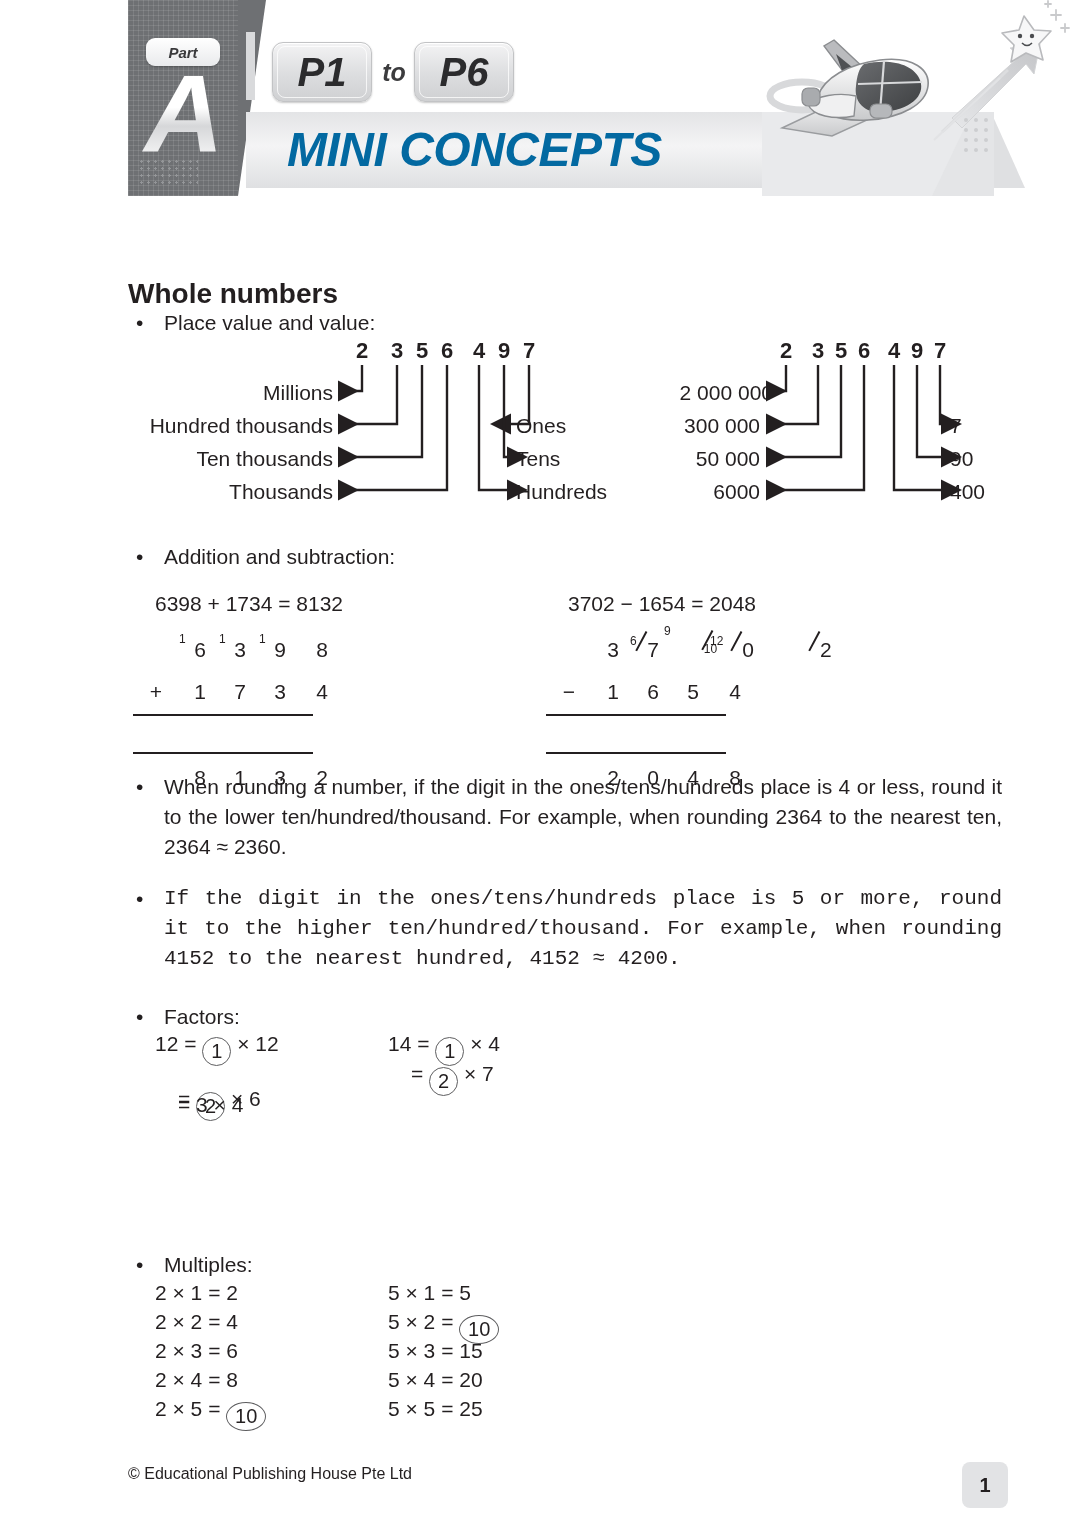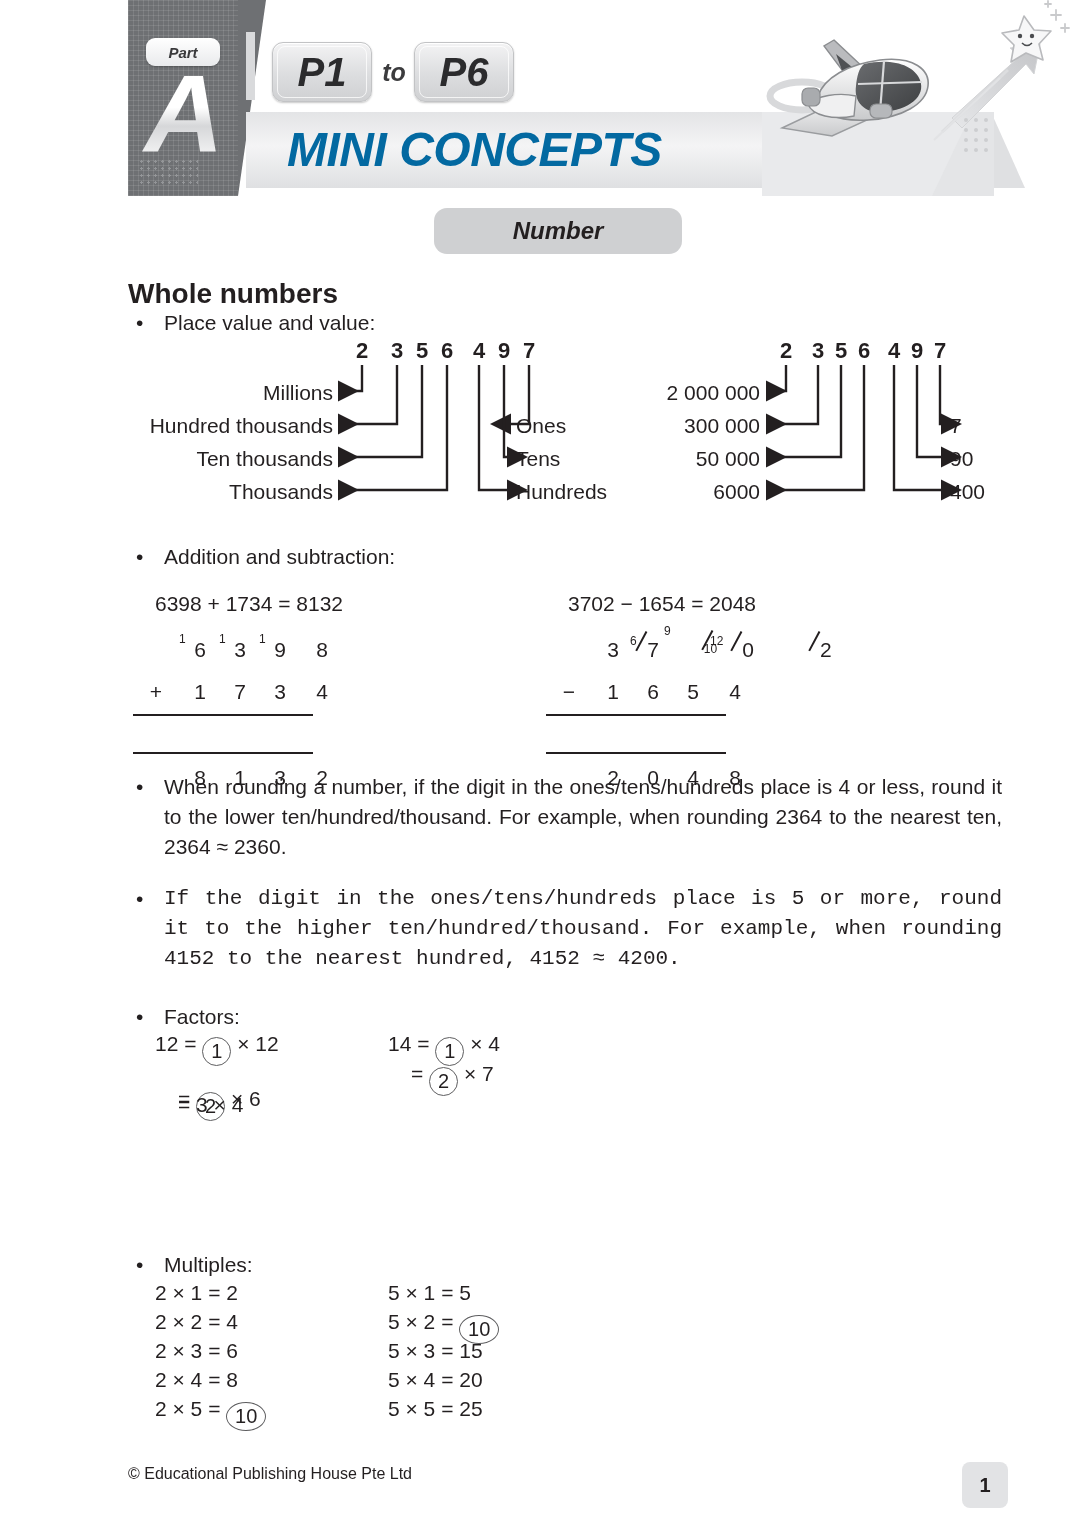--- a/index.html
+++ b/index.html
@@ -234,21 +234,20 @@
         <path d="M294 10 L294 20"></path>
           <path d="M289 15 L299 15"></path>
         <path d="M303 24 L303 32"></path>
           <path d="M299 28 L307 28"></path>
         <path d="M286 1 L286 7"></path>
           <path d="M283 4 L289 4"></path>
       </g>
     </svg>
   </div>
 
-  <div class="topic-pill">Number</div>
 
   <div class="sec-title">Whole numbers</div>
 
   <div class="bullet" style="left:136px;top:308px;width:500px;">
     <span class="dot">•</span>
     <span class="btxt">Place value and value:</span>
   </div>
 
   <div class="pv" style="left:128px;top:338px;width:520px;height:175px;">
     <div class="digits" style="left:228px;top:0;">2</div>
@@ -291,21 +290,21 @@
 
   <div class="pv" style="left:630px;top:338px;width:380px;height:175px;">
     <div class="digits" style="left:150px;top:0;">2</div>
     <div class="digits" style="left:182px;top:0;">3</div>
     <div class="digits" style="left:205px;top:0;">5</div>
     <div class="digits" style="left:228px;top:0;">6</div>
     <div class="digits" style="left:258px;top:0;">4</div>
     <div class="digits" style="left:281px;top:0;">9</div>
     <div class="digits" style="left:304px;top:0;">7</div>
 
-    <div class="lbl r" style="left:0;top:43px;width:130px;">2 000 000</div>
+    <div class="lbl r" style="left:13px;top:43px;width:130px;">2 000 000</div>
     <div class="lbl r" style="left:0;top:76px;width:130px;">300 000</div>
     <div class="lbl r" style="left:0;top:109px;width:130px;">50 000</div>
     <div class="lbl r" style="left:0;top:142px;width:130px;">6000</div>
 
     <div class="lbl" style="left:320px;top:76px;">7</div>
     <div class="lbl" style="left:320px;top:109px;">90</div>
     <div class="lbl" style="left:320px;top:142px;">400</div>
 
     <svg style="position:absolute;left:0;top:0;" width="380" height="175">
       <g stroke="#231f20" stroke-width="2.4" fill="none">

